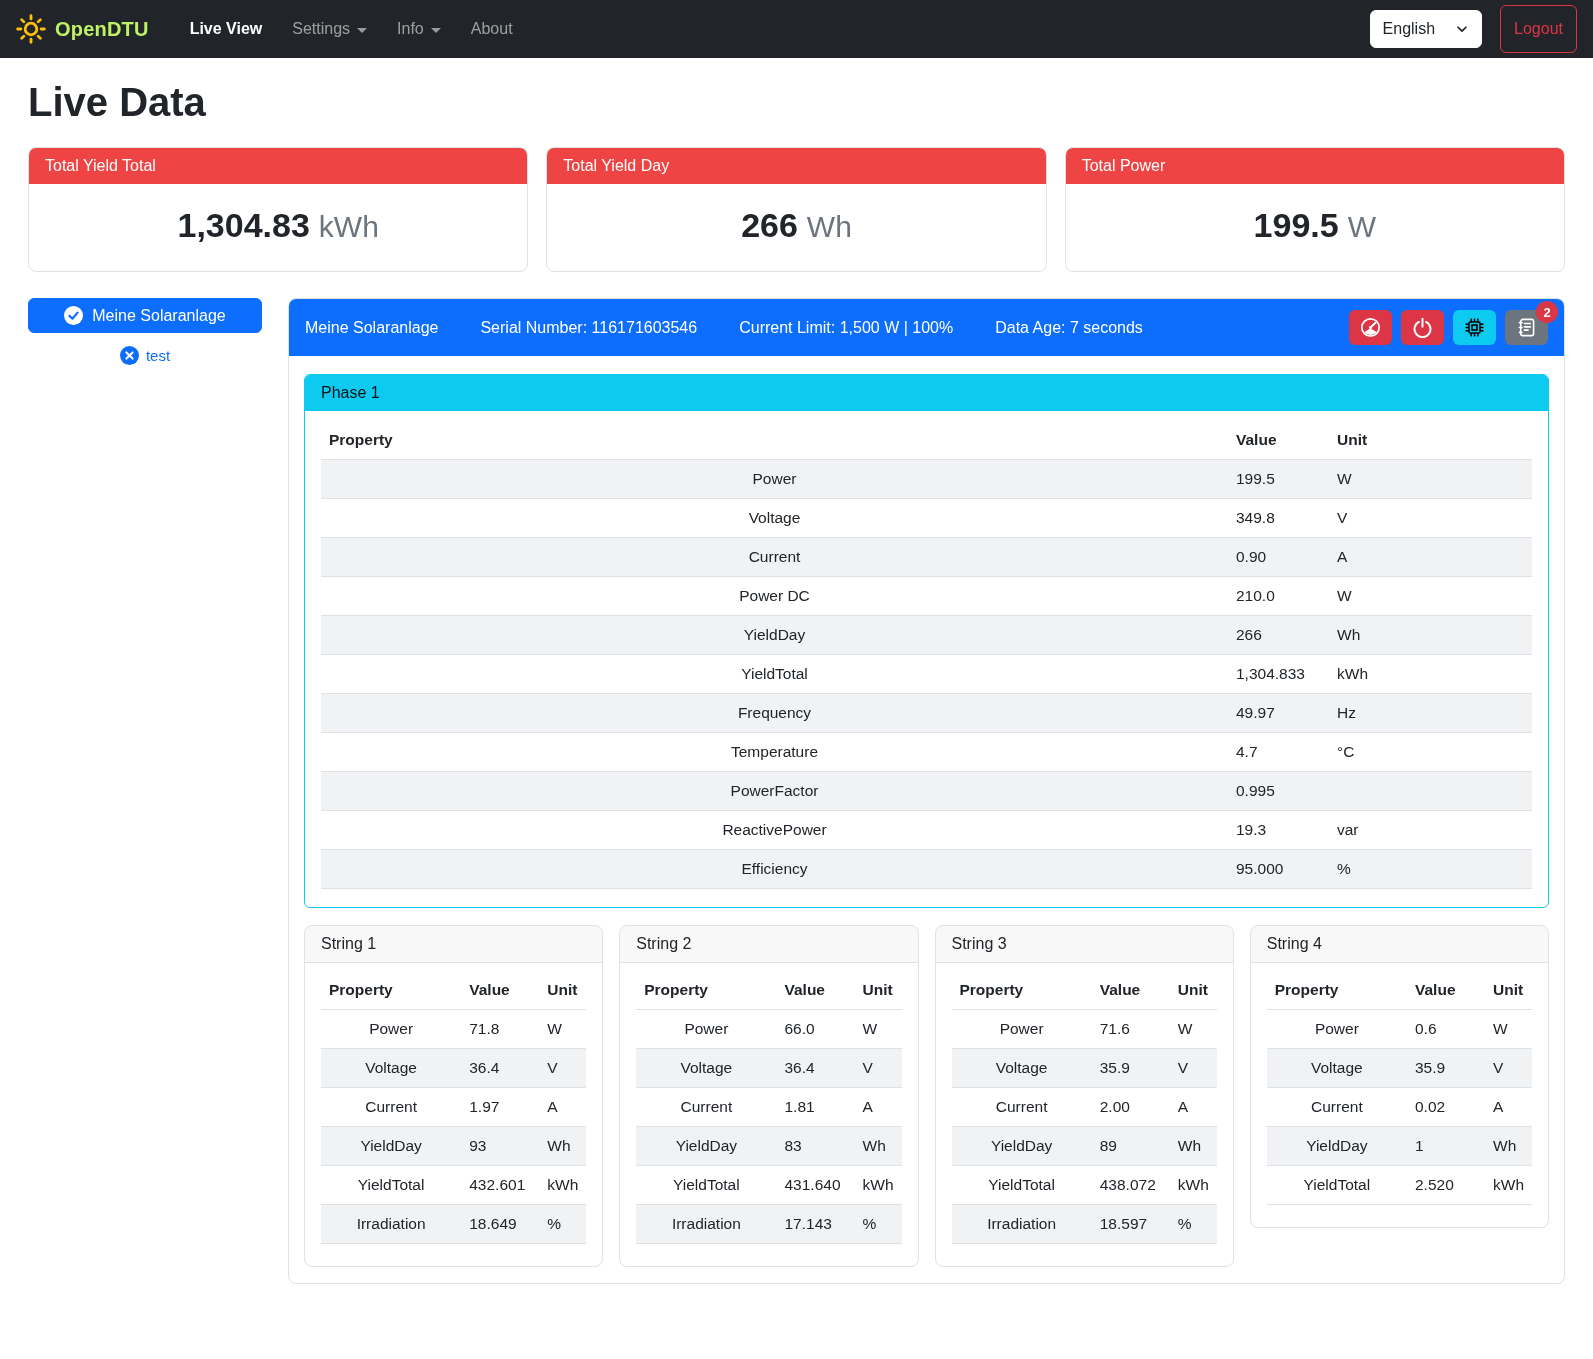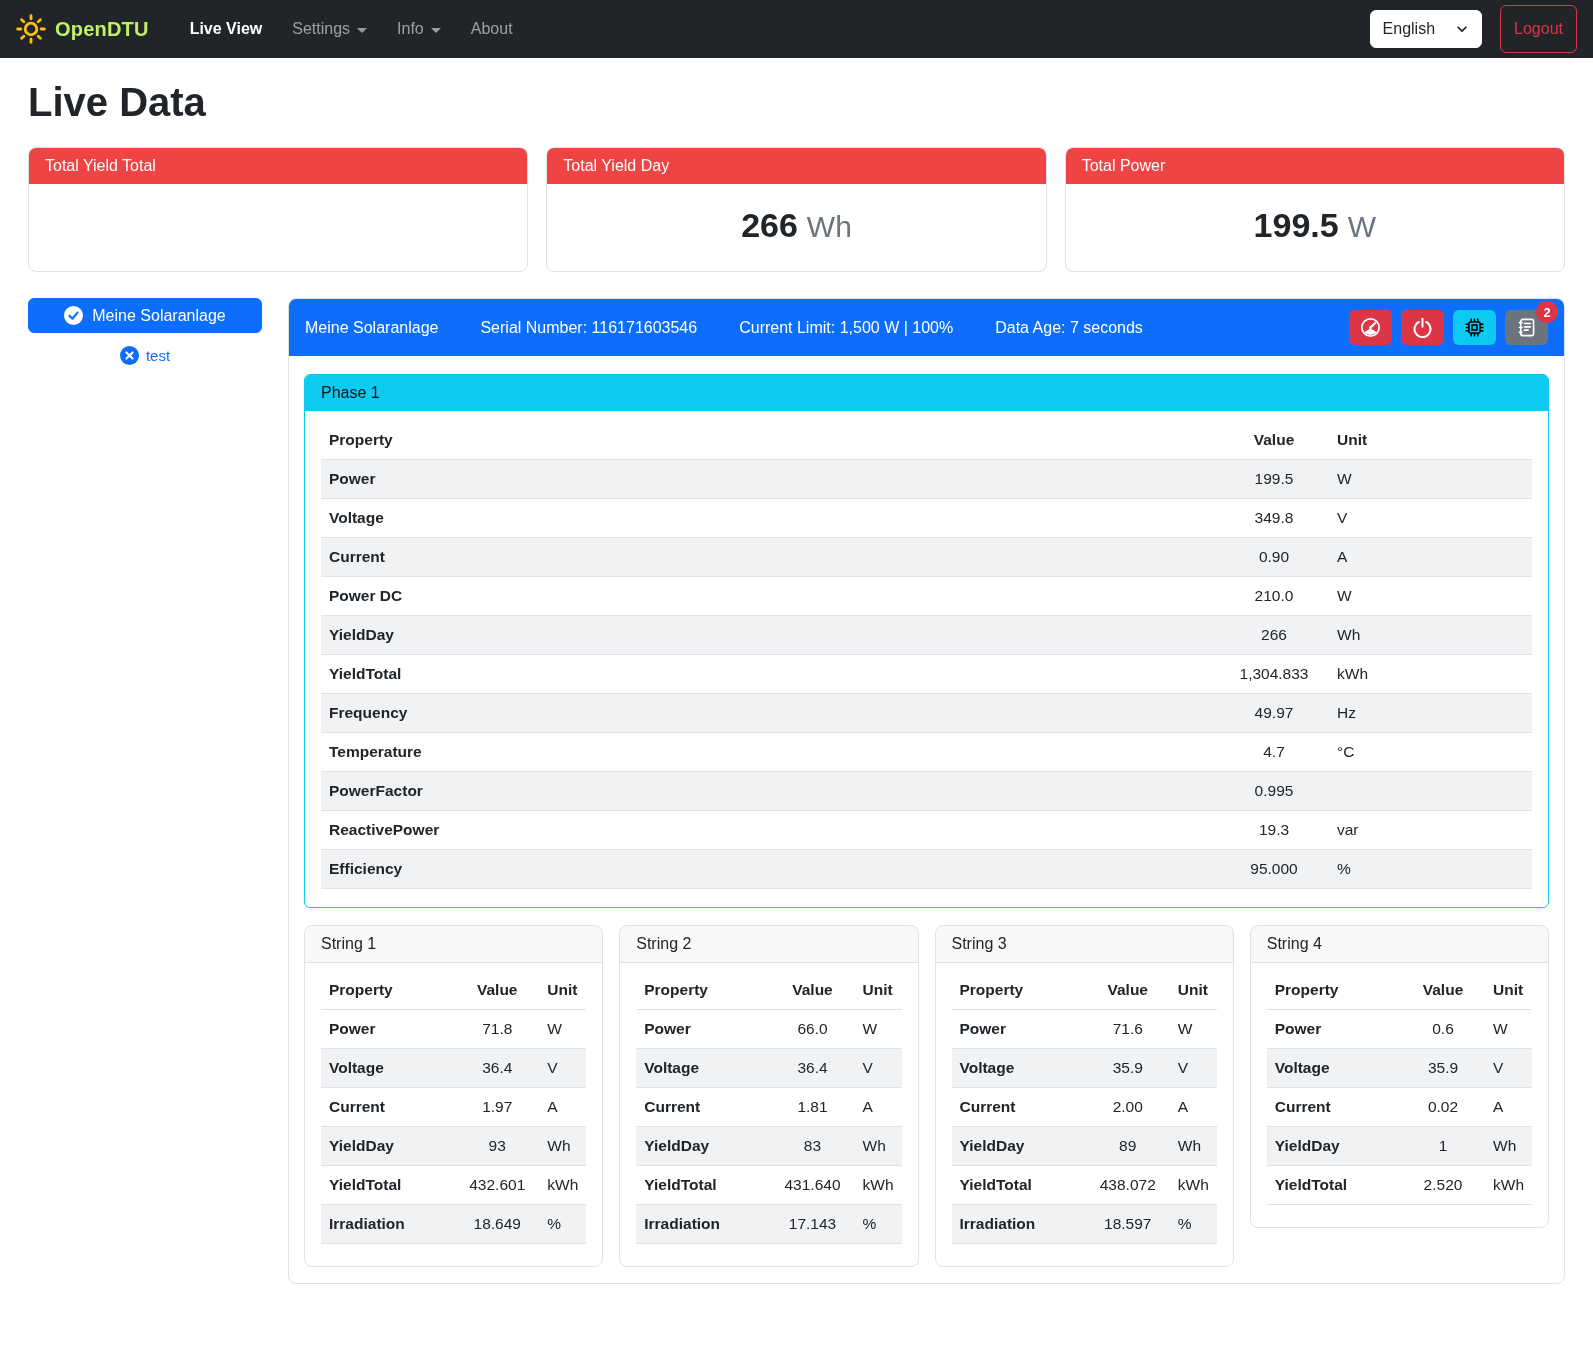--- a/index.html
+++ b/index.html
@@ -93,23 +93,23 @@
 
   
   .phase-card { border:1px solid #0dcaf0; border-radius:6px; margin-bottom:17px; }
   .phase-header { background:#0dcaf0; color:#101214; padding:9px 16px; font-size:16px; border-radius:5px 5px 0 0; }
   .phase-body { padding:10px 16px 18px; }
 
   
   table.props { width:100%; border-collapse:collapse; font-size:15.5px; }
   table.props th, table.props td { padding:10px 8px; border-bottom:1px solid #dee2e6; text-align:left; }
   table.props th { font-weight:700; }
-  table.props td.prop { font-weight:700; }
+  table.props td.prop { font-weight:400;text-align:center; }
   tr.striped td { background:#f1f2f3; }
-  table.props th.val, table.props td.val { text-align:center; }
+  table.props th.val, table.props td.val { text-align:left; }
   .phase-body table th.val, .phase-body table td.val { width:92px; }
   .phase-body table th.unit, .phase-body table td.unit { width:212px; padding-left:17px; }
 
   
   .strings-row { display:grid; grid-template-columns:repeat(4,1fr); gap:16px; align-items:start; }
   .string-card { border:1px solid #dee2e6; border-radius:8px; background:#fff; }
   .string-header {
     padding:9px 16px; font-size:16px; background:rgba(33,37,41,.03);
     border-bottom:1px solid #dee2e6; border-radius:7px 7px 0 0;
   }
@@ -161,20 +161,23 @@
   <button class="logout-btn">Logout</button>
 </nav>
 
 <div class="page">
 
   <h1 class="page-title">Live Data</h1>
 
   <div class="summary-row">
     <div class="sum-card">
       <div class="sum-card-header">Total Yield Total</div>
+      <div class="sum-card-body">
+        <span class="sum-value">1,304.83</span><span class="sum-unit">kWh</span>
+      </div>
     </div>
     <div class="sum-card">
       <div class="sum-card-header">Total Yield Day</div>
       <div class="sum-card-body">
         <span class="sum-value">266</span><span class="sum-unit">Wh</span>
       </div>
     </div>
     <div class="sum-card">
       <div class="sum-card-header">Total Power</div>
       <div class="sum-card-body">

